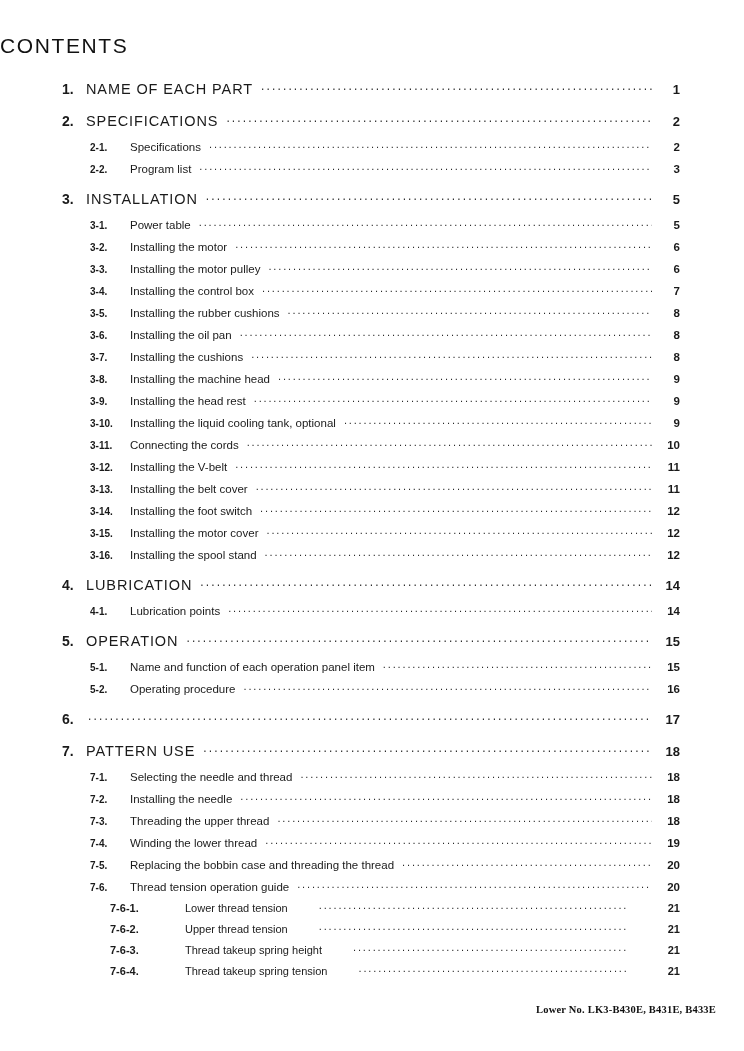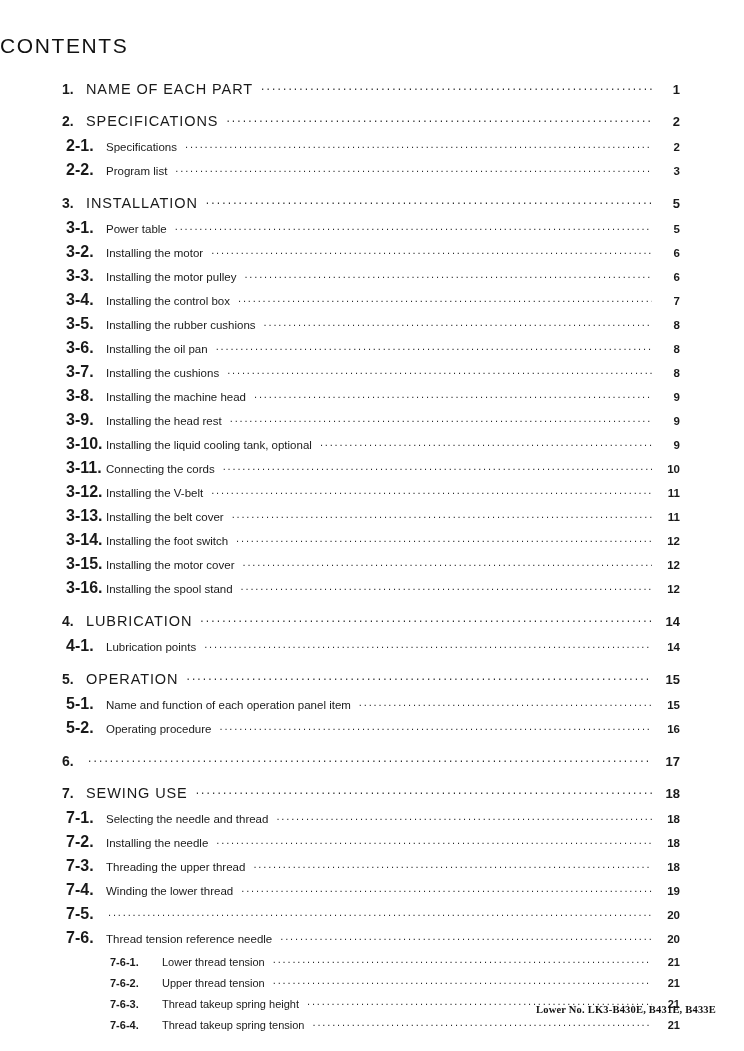--- a/index.html
+++ b/index.html
@@ -85,26 +85,26 @@
 
   
   .lvl1 { margin-bottom: 0px; }
   .lvl1 .num  { width: 24px; font-size: 14px; font-weight: bold; }
   .lvl1 .lbl  { font-size: 14.5px; font-weight: normal; letter-spacing: 0.9px; }
   .lvl1 .pg   { width: 26px; font-size: 13px; }
   .lvl1 .lead::before { font-size: 12px; }
 
   
   .lvl2 { margin-top: 4px; }
-  .lvl2 .num { width: 40px; margin-left: 4px; font-size: 16px; font-weight: bold; }
+  .lvl2 .num { width: 40px; margin-left: 28px; font-size: 10px; font-weight: bold; }
   .lvl2 .lbl { font-size: 11.5px; }
   .lvl2 .pg  { width: 26px; font-size: 11.5px; }
 
   
-  .lvl3 { margin-top: 3px; }
+  .lvl3 { margin-top: 3px; gap: 23px; }
   .lvl3 .num { width: 52px; margin-left: 48px; font-size: 11px; font-weight: bold; }
   .lvl3 .lbl { font-size: 11px; }
   .lvl3 .pg  { width: 26px; font-size: 11px; }
 
   
   .grp .lvl1 + .lvl2 { margin-top: 6px; }
 
   
   #footer-model {
     position: absolute;
@@ -292,21 +292,21 @@
     <div class="grp">
       <div class="row lvl1">
         <span class="num">6.</span>
         <span class="lead"></span>
         <span class="pg">17</span>
       </div>
     </div>
     <div class="grp">
       <div class="row lvl1">
         <span class="num">7.</span>
-        <span class="lbl">SEWING USE</span>
+        <span class="lbl">PATTERN USE</span>
         <span class="lead"></span>
         <span class="pg">18</span>
       </div>
       <div class="row lvl2">
         <span class="num">7-1.</span>
         <span class="lbl">Selecting the needle and thread</span>
         <span class="lead"></span>
         <span class="pg">18</span>
       </div>
       <div class="row lvl2">
@@ -322,26 +322,27 @@
         <span class="pg">18</span>
       </div>
       <div class="row lvl2">
         <span class="num">7-4.</span>
         <span class="lbl">Winding the lower thread</span>
         <span class="lead"></span>
         <span class="pg">19</span>
       </div>
       <div class="row lvl2">
         <span class="num">7-5.</span>
+        <span class="lbl">Replacing the bobbin case and threading the thread</span>
         <span class="lead"></span>
         <span class="pg">20</span>
       </div>
       <div class="row lvl2">
         <span class="num">7-6.</span>
-        <span class="lbl">Thread tension reference needle</span>
+        <span class="lbl">Thread tension operation guide</span>
         <span class="lead"></span>
         <span class="pg">20</span>
       </div>
       <div class="row lvl3">
         <span class="num">7-6-1.</span>
         <span class="lbl">Lower thread tension</span>
         <span class="lead"></span>
         <span class="pg">21</span>
       </div>
       <div class="row lvl3">

